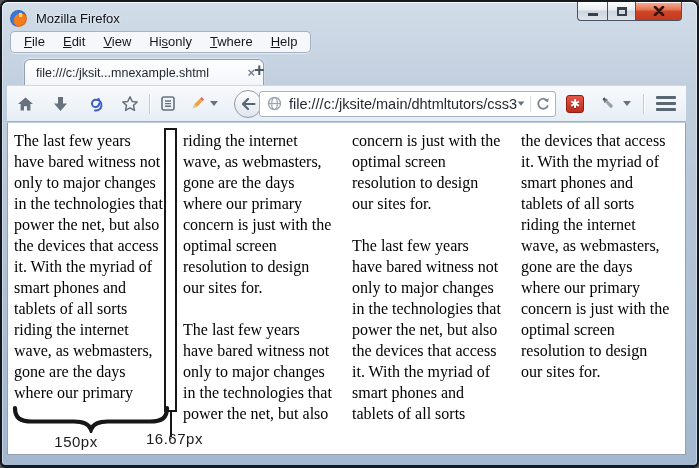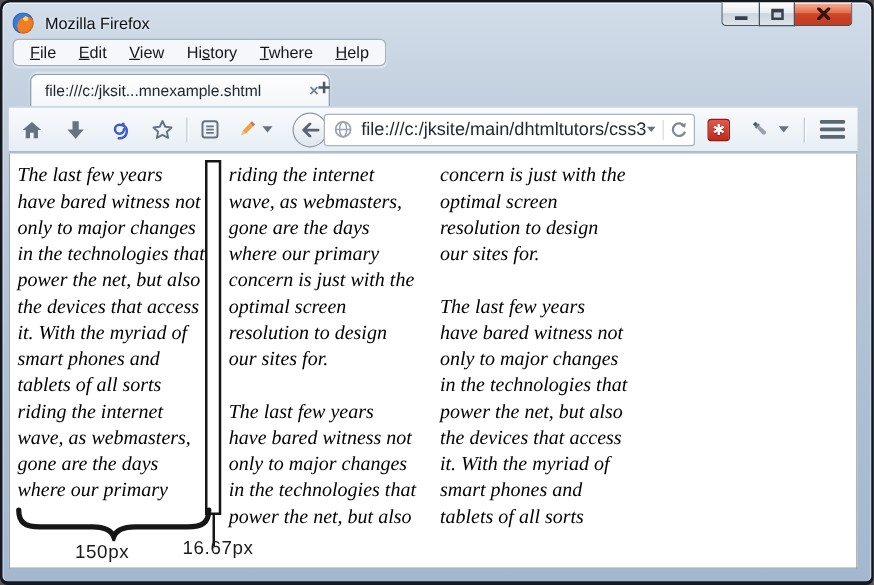--- a/index.html
+++ b/index.html
@@ -98,32 +98,32 @@
     text-shadow:0 1px 1px rgba(0,0,0,.4);
   }
   .hamburger{ display:flex; flex-direction:column; gap:3px; }
   .hamburger div{ width:20px; height:3px; background:#5b6673; border-radius:1px; }
 
   
   .viewport{
     position:absolute; left:7px; right:13px; top:123px; bottom:13px;
     background:#fff; border:1px solid #96a1af; border-top:none; overflow:hidden;
   }
-  .cols{ position:absolute; left:6px; top:7px; display:flex; gap:19px;font-style:italic; }
+  .cols{ position:absolute; left:6px; top:7px; display:flex; gap:19px; }
   .col{ width:150px; font-family:"Liberation Serif", serif; font-size:16px; line-height:21px; color:#000; }
   .col p{ margin:0 0 21px 0; }
 
   .ann-rect{
     position:absolute; left:156px; top:5px; width:13px; height:284px;
     border:2px solid #161616; background:#fff;
   }
   .ann-line{ position:absolute; left:162px; top:289px; width:2px; height:25px; background:#161616; }
   .ann-brace{ position:absolute; left:4px; top:282px; }
   .ann-label{ position:absolute; font-size:15px; color:#1b1b1b; letter-spacing:.5px; }
-  .label-width{ left:52px; top:310px; width:66px; }
+  .label-width{ left:35px; top:310px; width:66px; text-align:center; }
   .label-gap{ left:138px; top:307px; }
 
   svg{ display:block; }
 </style>
 </head>
 <body>
 
 <div class="window">
   <div class="glass"></div>
 
@@ -142,21 +142,21 @@
       <svg width="12" height="10" viewBox="0 0 12 10">
         <path d="M2 1 L10 9 M10 1 L2 9" stroke="#34130c" stroke-width="2.6" stroke-linecap="round"></path>
       </svg>
     </div>
   </div>
 
   <div class="menubar">
     <div class="menu-item"><span></span><span class="key">F</span><span>ile</span></div>
     <div class="menu-item"><span></span><span class="key">E</span><span>dit</span></div>
     <div class="menu-item"><span></span><span class="key">V</span><span>iew</span></div>
-    <div class="menu-item"><span>Hi</span><span class="key">s</span><span>tory</span></div>
+    <div class="menu-item"><span>Hi</span><span class="key">s</span><span>only</span></div>
     <div class="menu-item"><span></span><span class="key">T</span><span>where</span></div>
     <div class="menu-item"><span></span><span class="key">H</span><span>elp</span></div>
   </div>
 
   <div class="tabbar">
     <div class="tab">
       <div class="tab-label">file:///c:/jksit...mnexample.shtml</div>
       <div class="tab-close">×</div>
     </div>
     <div class="newtab-btn">+</div>
@@ -251,20 +251,23 @@
         <p>The last few years have bared witness not only to major changes in the technologies that power the net, but also the devices that access it. With the myriad of smart phones and tablets of all sorts riding the internet wave, as webmasters, gone are the days where our primary</p>
       </div>
       <div class="col">
         <p>riding the internet wave, as webmasters, gone are the days where our primary concern is just with the optimal screen resolution to design our sites for.</p>
         <p>The last few years have bared witness not only to major changes in the technologies that power the net, but also</p>
       </div>
       <div class="col">
         <p>concern is just with the optimal screen resolution to design our sites for.</p>
         <p>The last few years have bared witness not only to major changes in the technologies that power the net, but also the devices that access it. With the myriad of smart phones and tablets of all sorts</p>
       </div>
+      <div class="col">
+        <p>the devices that access it. With the myriad of smart phones and tablets of all sorts riding the internet wave, as webmasters, gone are the days where our primary concern is just with the optimal screen resolution to design our sites for.</p>
+      </div>
     </div>
 
     <div class="ann-rect"></div>
     <div class="ann-line"></div>
     <svg class="ann-brace" width="160" height="28" viewBox="0 0 160 28">
       <path d="M3,3 C3,13 8,16.5 20,16.5 L62,16.5 C72,16.5 77,19 79,24.5 C81,19 86,16.5 96,16.5 L138,16.5 C150,16.5 155,13 155,3" fill="none" stroke="#161616" stroke-width="4.2" stroke-linecap="round"></path>
     </svg>
     <div class="ann-label label-width">150px</div>
     <div class="ann-label label-gap">16.67px</div>
   </div>

